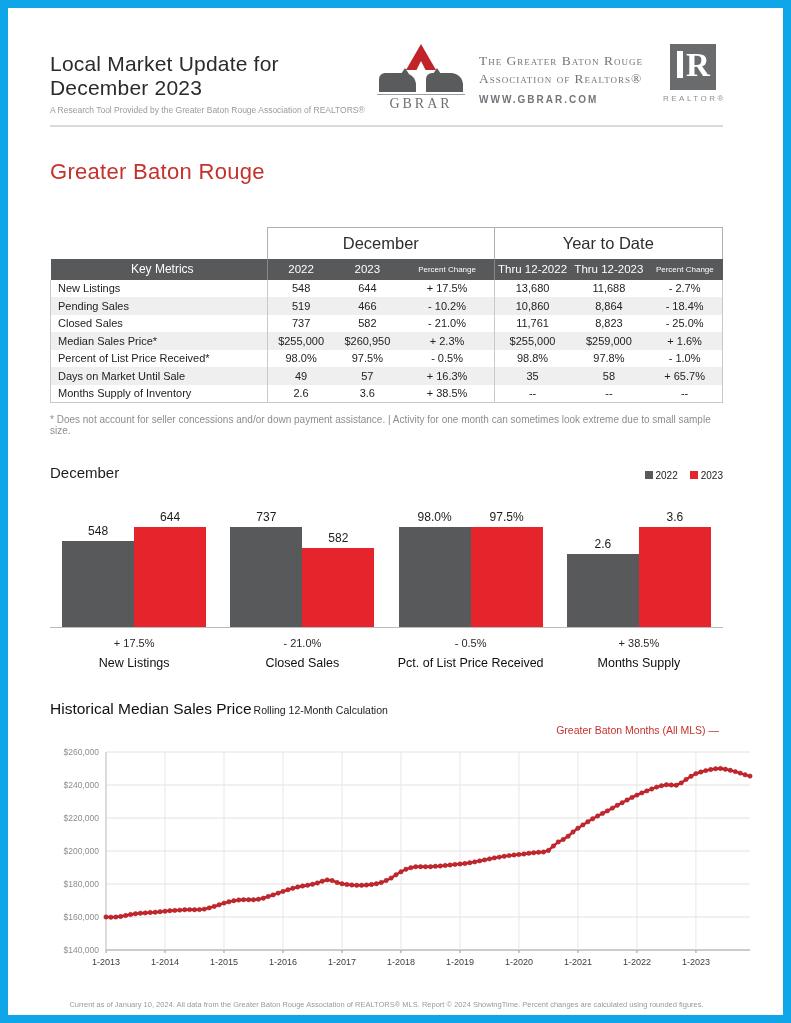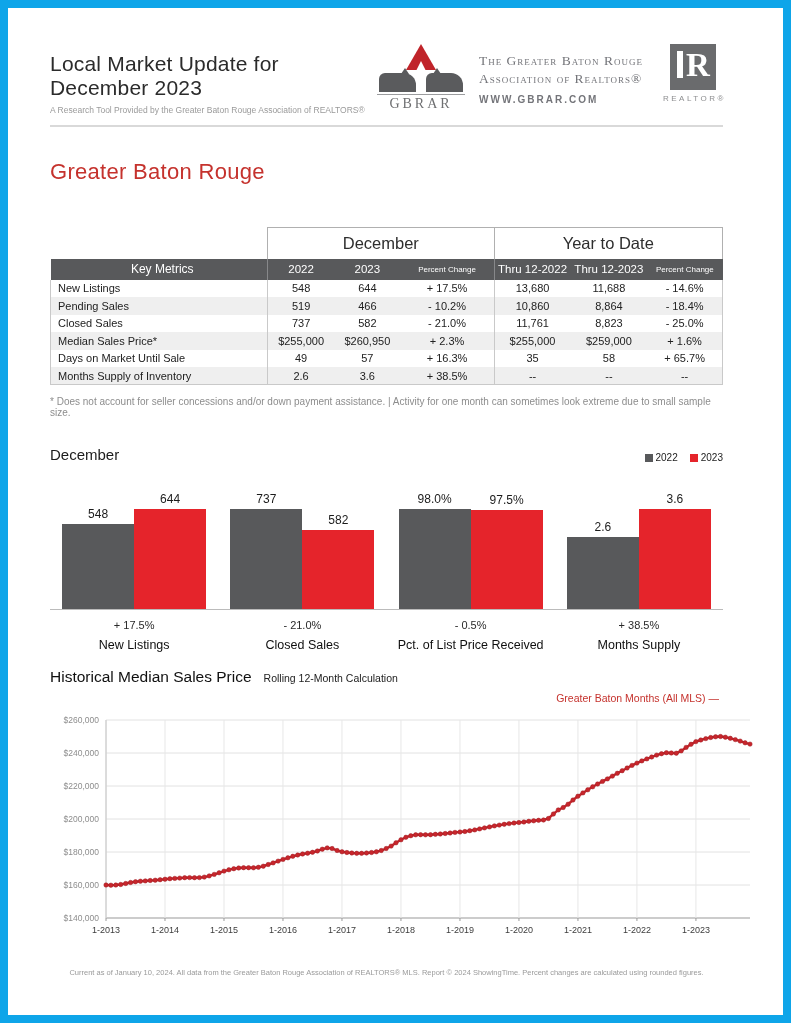--- a/index.html
+++ b/index.html
@@ -65,21 +65,21 @@
   .bar-pair{display:flex;align-items:flex-end}
   .bar-col{display:flex;flex-direction:column;justify-content:flex-end;align-items:center;width:72px}
   .bar-val{font-size:12px;color:#1c1c1c;margin-bottom:3px}
   .bar{width:72px}
   .baseline{height:1px;background:#bbb}
   .caps-row{display:flex;margin-top:9px}
   .caps-row .slot{flex:1;text-align:center}
   .bar-change{font-size:11px;color:#2a2a2a}
   .bar-name{font-size:12.5px;color:#0f0f0f;margin-top:7px}
   
-  .line-head{display:flex;align-items:baseline;gap:12px;margin-top:16px}
+  .line-head{display:flex;align-items:baseline;gap:2px;margin-top:30px}
   .line-title{font-size:15.5px;color:#101010;font-weight:500}
   .line-sub{font-size:10.5px;color:#222}
   .line-legend{text-align:right;color:#C5322D;font-size:10.5px;margin-top:6px;padding-right:4px}
   svg text{font-family:"Liberation Sans",sans-serif}
   .line-chart-wrap{margin-top:4px}
   
   .footer{text-align:center;font-size:7.5px;color:#9a9a9a;margin-top:16px}
 </style>
 </head>
 <body>
@@ -145,21 +145,21 @@
       </tr>
     </thead>
     <tbody>
         <tr>
           <td class="metric">New Listings</td>
           <td>548</td>
           <td>644</td>
           <td>+ 17.5%</td>
           <td>13,680</td>
           <td>11,688</td>
-          <td>- 14.6%</td>
+          <td>- 2.7%</td>
         </tr>
         <tr>
           <td class="metric">Pending Sales</td>
           <td>519</td>
           <td>466</td>
           <td>- 10.2%</td>
           <td>10,860</td>
           <td>8,864</td>
           <td>- 18.4%</td>
         </tr>
@@ -173,20 +173,29 @@
           <td>- 25.0%</td>
         </tr>
         <tr>
           <td class="metric">Median Sales Price*</td>
           <td>$255,000</td>
           <td>$260,950</td>
           <td>+ 2.3%</td>
           <td>$255,000</td>
           <td>$259,000</td>
           <td>+ 1.6%</td>
+        </tr>
+        <tr>
+          <td class="metric">Percent of List Price Received*</td>
+          <td>98.0%</td>
+          <td>97.5%</td>
+          <td>- 0.5%</td>
+          <td>98.8%</td>
+          <td>97.8%</td>
+          <td>- 1.0%</td>
         </tr>
         <tr>
           <td class="metric">Days on Market Until Sale</td>
           <td>49</td>
           <td>57</td>
           <td>+ 16.3%</td>
           <td>35</td>
           <td>58</td>
           <td>+ 65.7%</td>
         </tr>

